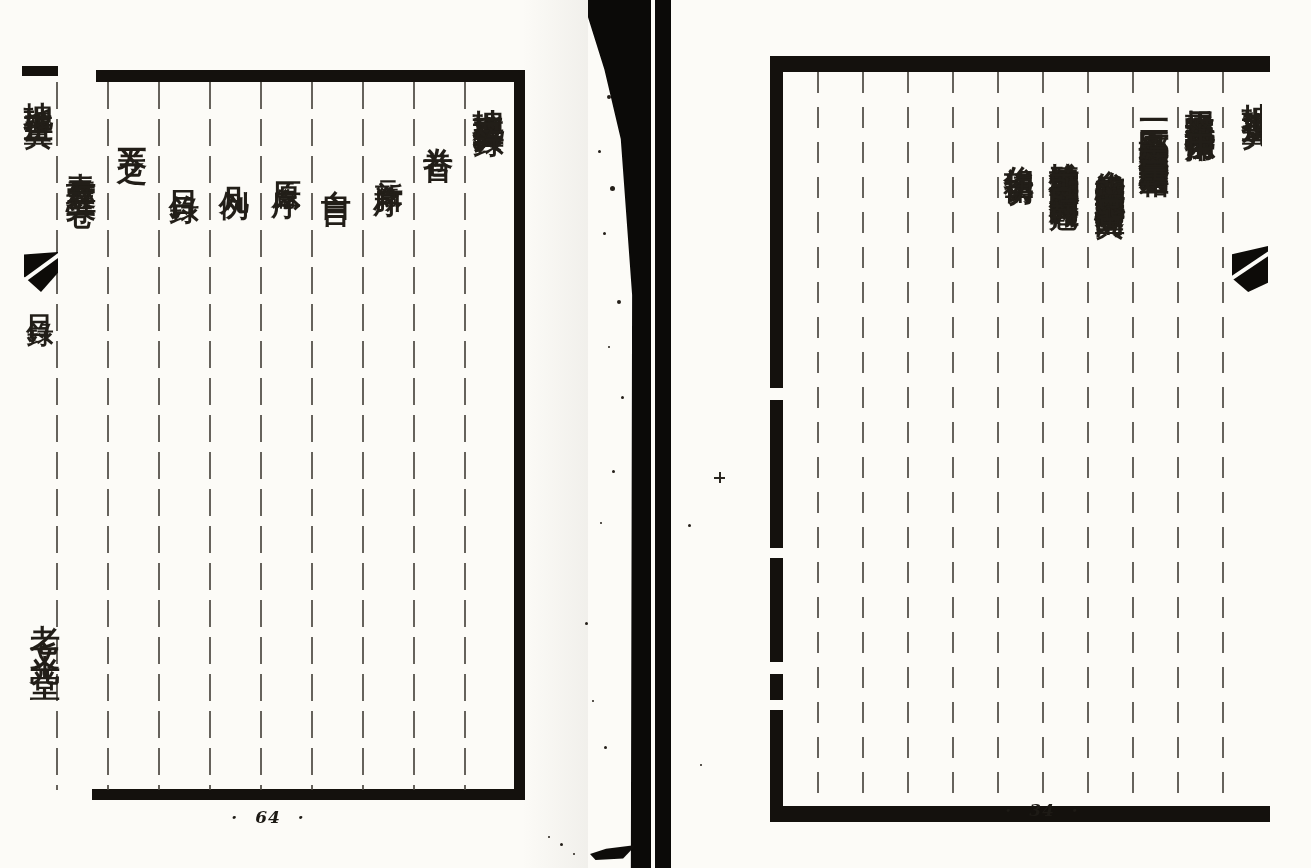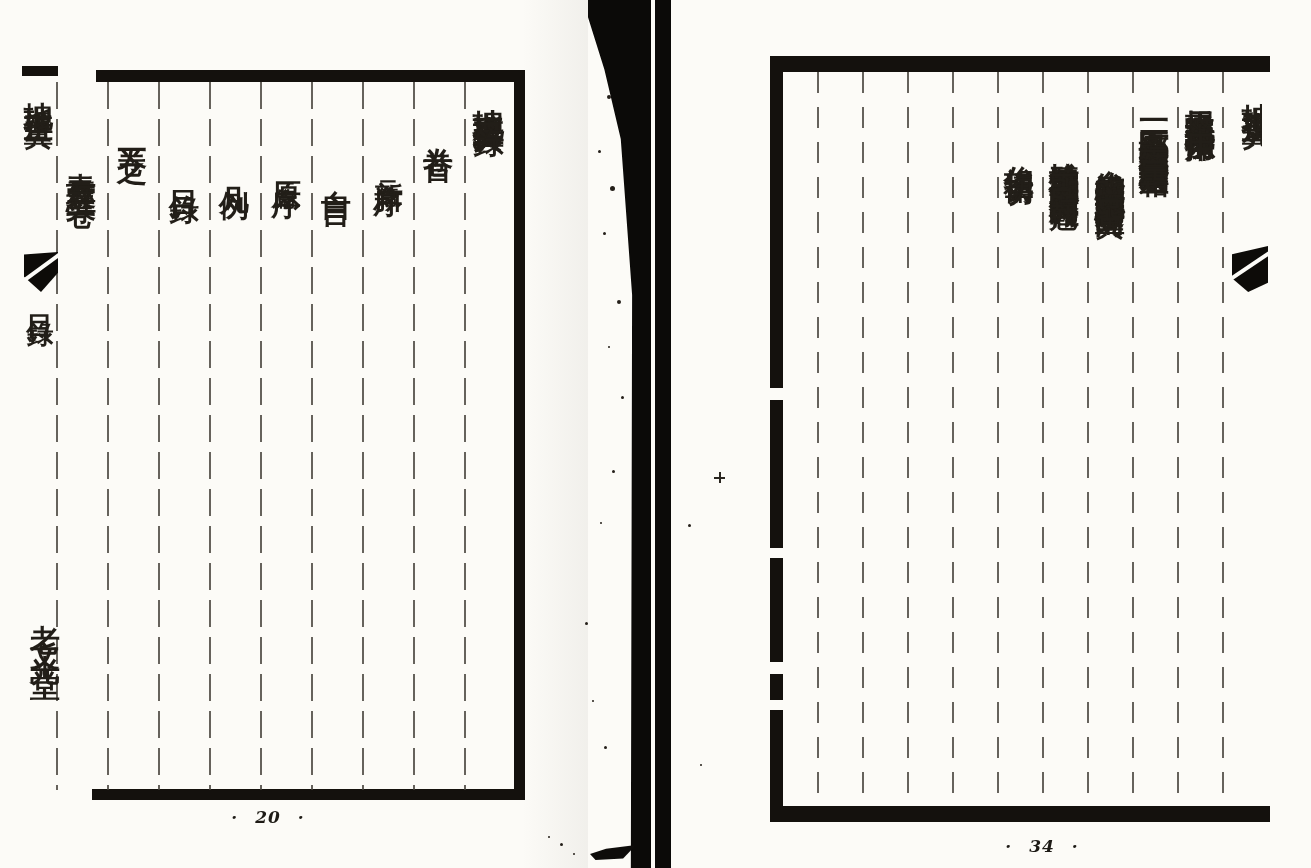--- a/index.html
+++ b/index.html
@@ -73,21 +73,21 @@
     <div class="vtext col" style="left:166px;top:166px;">目錄</div>
     <div class="vtext col" style="left:114px;top:124px;">卷之一</div>
     <div class="vtext col" style="left:63px;top:148px;letter-spacing:7px;">青囊經三卷</div>
 
     <div class="vtext" style="left:22px;top:78px;width:34px;line-height:34px;font-size:29px;letter-spacing:5px;">地理辨正翼</div>
     <div class="fishtail" style="left:24px;top:252px;width:34px;height:40px;clip-path:polygon(0 6%,100% 0,100% 52%,50% 100%,0 62%);"></div>
     <div class="slash" style="left:18px;top:266px;width:46px;transform:rotate(-36deg);"></div>
     <div class="vtext" style="left:24px;top:294px;width:32px;line-height:32px;font-size:27px;letter-spacing:4px;">目錄</div>
     <div class="vtext" style="left:26px;top:600px;width:38px;line-height:38px;font-size:30px;letter-spacing:15px;">老文光堂</div>
 
-    <div class="pagenum" style="left:218px;top:807px;">· 20 ·</div>
+    <div class="pagenum" style="left:218px;top:807px;">· 64 ·</div>
   </div>
 
   <div class="gutter-shade"></div>
   <div class="bar" style="left:588px;top:0;width:63px;height:868px;background:#0b0a08;
               clip-path:polygon(0 0,100% 0,100% 100%,68% 100%,70% 34%,52% 16%,26% 8%,0 2%);"></div>
   <div class="bar" style="left:655px;top:0;width:16px;height:868px;background:#0b0a08;"></div>
   <div class="bar" style="left:590px;top:845px;width:46px;height:15px;background:#0e0c0a;
               clip-path:polygon(0 60%,35% 25%,100% 0,72% 90%,12% 100%);"></div>
 
   <div class="speck" style="left:607px;top:95px;width:4px;height:4px;"></div>
@@ -136,16 +136,16 @@
     <div class="vtext body-col" style="left:412px;top:146px;">自維淺劣無聞益之荒落差謬掛漏是用多慚尚冀</div>
     <div class="vtext body-col" style="left:366px;top:138px;">博雅鴻儒敎以不逮則鄙人受益艮多方將開徑翹</div>
     <div class="vtext body-col" style="left:321px;top:142px;">俟望切禱切</div>
 
     <div style="position:absolute;left:553px;top:78px;width:29px;height:190px;overflow:hidden;">
       <div class="vtext" style="right:-11px;top:0;width:31px;line-height:31px;font-size:31px;letter-spacing:4px;">地理辨正翼</div>
     </div>
     <div class="fishtail" style="left:552px;top:246px;width:36px;height:46px;clip-path:polygon(0 18%,100% 0,100% 80%,45% 100%,0 70%);"></div>
     <div class="slash" style="left:546px;top:264px;width:48px;transform:rotate(-34deg);"></div>
 
-    <div class="pagenum" style="left:312px;top:836px;">· 34 ·</div>
+    <div class="pagenum" style="left:312px;top:800px;">· 34 ·</div>
   </div>
 
 </div>
 
 </body></html>

